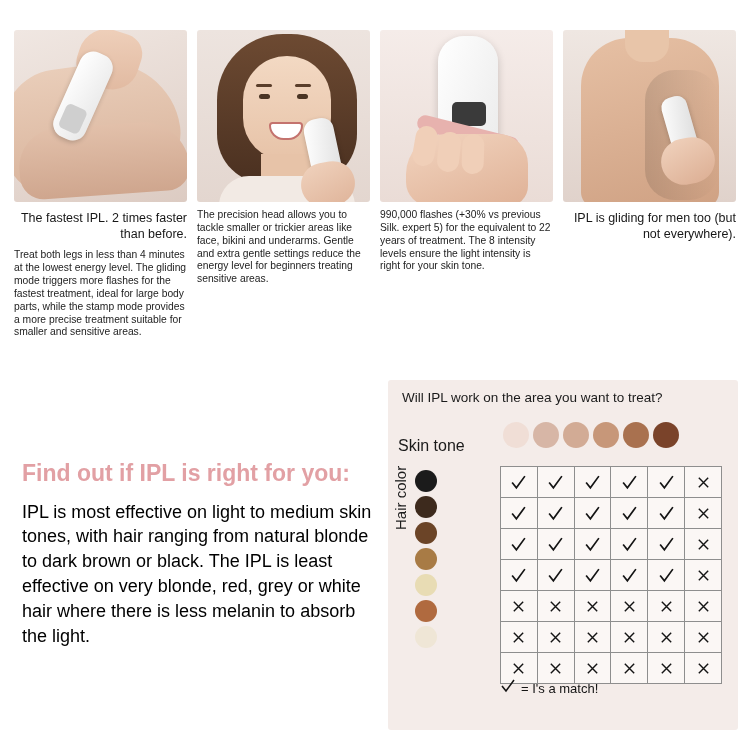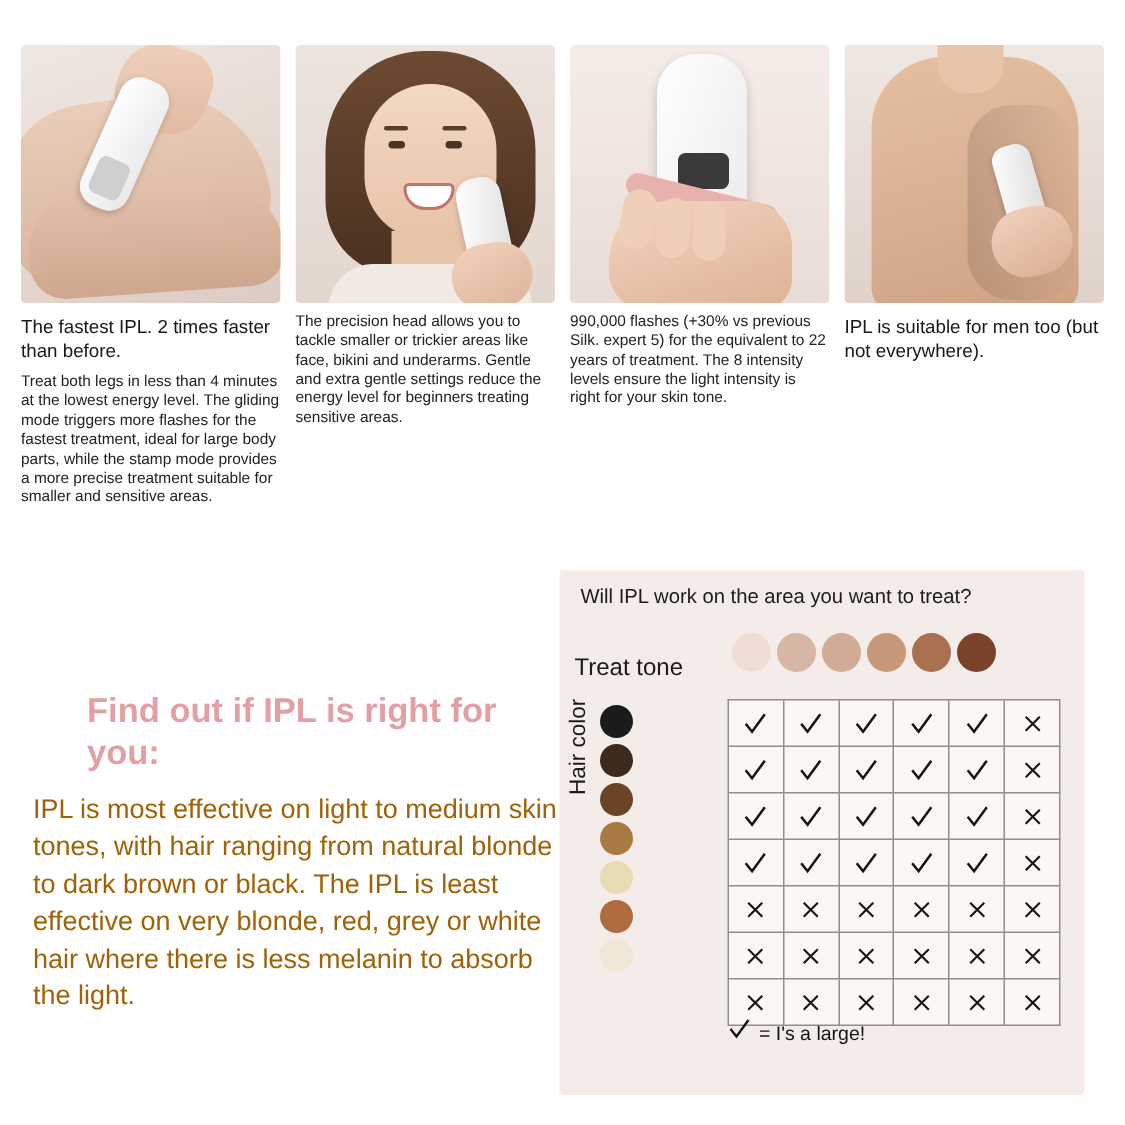--- a/index.html
+++ b/index.html
@@ -27,52 +27,52 @@
     border-radius: 3px;
     overflow: hidden;
     position: relative;
   }
   .feature-title {
     font-size: 12.5px;
     line-height: 1.25;
     margin-top: 9px;
     color: #171717;
     font-weight: 400;
+    text-align: right;
   }
   .feature-body {
     font-size: 10.3px;
     line-height: 1.25;
     margin-top: 7px;
     color: #222;
   }
 
   
   .findout {
     position: absolute;
     left: 22px; top: 460px;
     width: 360px;
   }
   .findout-title {
     color: #e2a0a4;
     font-size: 23px;
     font-weight: 700;
     line-height: 1.2;
-    margin-left: 36px;
   }
   .findout-body {
     margin-top: 12px;
     font-size: 18px;
     line-height: 1.38;
-    color: #a16207;
+    color: #000000;
   }
 
   
   .panel {
     position: absolute;
-    left: 373px; top: 380px;
+    left: 388px; top: 380px;
     width: 350px; height: 350px;
     background: #f4ece9;
     border-radius: 3px;
   }
   .panel-title {
     position: absolute;
     left: 14px; top: 10px;
     width: 326px;
     font-size: 13.5px;
     color: #1b1b1b;
@@ -376,33 +376,33 @@
     <div class="feature">
       <div class="feature-img">
         <div class="ph p4">
           <div class="torso"></div>
           <div class="neck4"></div>
           <div class="shade"></div>
           <div class="dev4"></div>
           <div class="hand4"></div>
         </div>
       </div>
-      <div class="feature-title">IPL is suitable for men too (but not everywhere).</div>
+      <div class="feature-title">IPL is gliding for men too (but not everywhere).</div>
     </div>
 
   </div>
 
   <div class="findout">
     <div class="findout-title">Find out if IPL is right for you:</div>
     <div class="findout-body">IPL is most effective on light to medium skin tones, with hair ranging from natural blonde to dark brown or black. The IPL is least effective on very blonde, red, grey or white hair where there is less melanin to absorb the light.</div>
   </div>
 
   <div class="panel">
     <div class="panel-title">Will IPL work on the area you want to treat?</div>
-    <div class="skin-label">Treat tone</div>
+    <div class="skin-label">Skin tone</div>
     <div class="hair-label">Hair color</div>
 
     <div class="tone-row" id="tone-row">
         <div class="tone-sw" style="background: rgb(240, 222, 214);"></div>
         <div class="tone-sw" style="background: rgb(215, 182, 166);"></div>
         <div class="tone-sw" style="background: rgb(210, 171, 149);"></div>
         <div class="tone-sw" style="background: rgb(199, 151, 121);"></div>
         <div class="tone-sw" style="background: rgb(169, 113, 79);"></div>
         <div class="tone-sw" style="background: rgb(122, 67, 42);"></div>
       </div>
@@ -643,18 +643,18 @@
         </div>
       </div>
 
     <div class="legend">
       <div class="legend-line">
         <span>
           <svg width="16" height="16" viewBox="0 0 16 16">
               <path d="M2 8 L6 13 L14 2" stroke="#141414" stroke-width="1.6" fill="none"></path>
             </svg>
         </span>
-        <span>= I's a large!</span>
+        <span>= I's a match!</span>
       </div>
     </div>
   </div>
 
 </div>
 
 </body></html>

